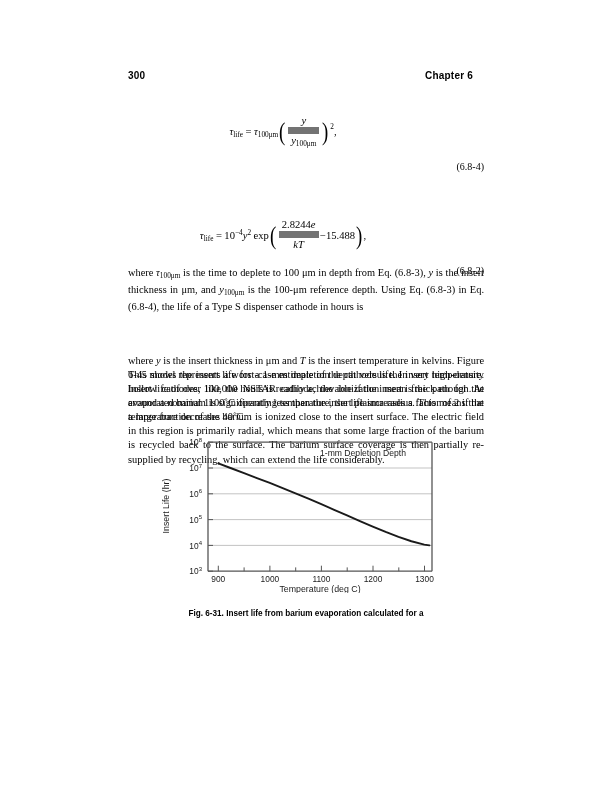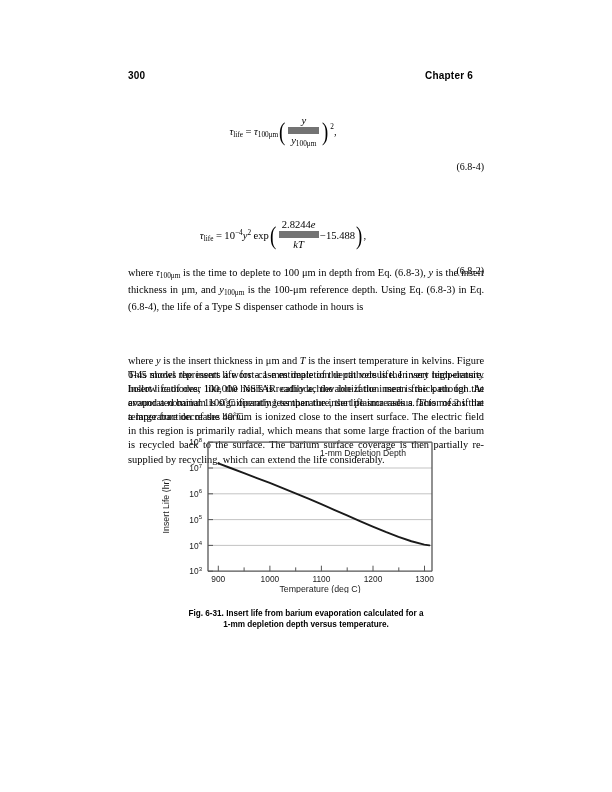--- a/index.html
+++ b/index.html
@@ -258,17 +258,16 @@
 
         <text x="164" y="164" text-anchor="middle" font-size="8.8">Temperature (deg C)</text>
         <text x="13" y="78" text-anchor="middle" font-size="8.8" transform="rotate(-90 13 78)">Insert Life (hr)</text>
 
         <text x="250" y="27.5" text-anchor="end" font-size="8.6">1-mm Depletion Depth</text>
       </svg>
     </div>
 
     <div class="figcap">
       <span class="ln">Fig. 6-31. Insert life from barium evaporation calculated for a</span>
-      <span class="ln">1-mm depletion depth versus temperature.</span>
     </div>
   </div>
 
 </div>
 
 </body></html>

